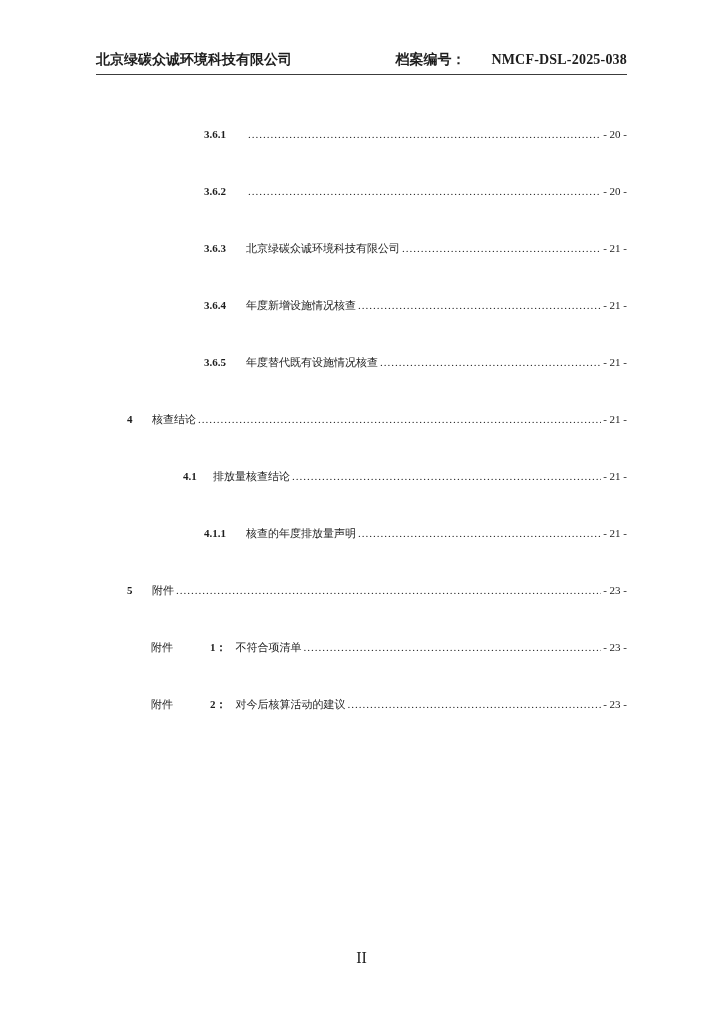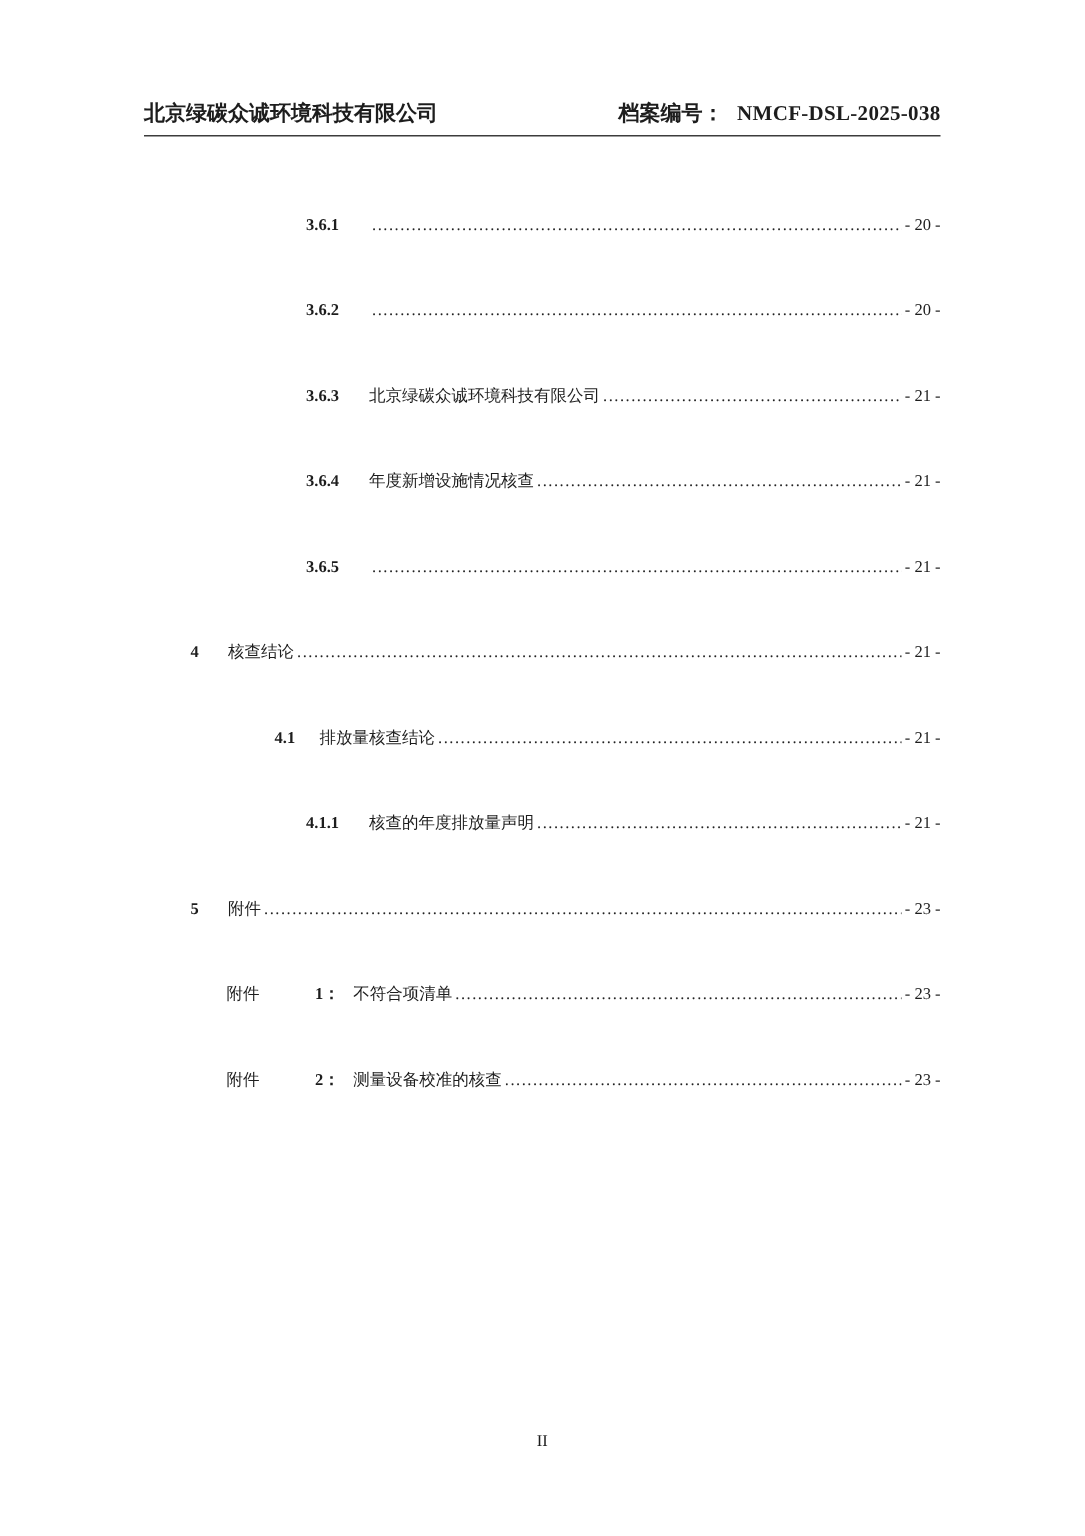--- a/index.html
+++ b/index.html
@@ -3,39 +3,39 @@
 <meta charset="utf-8">
 <style>
   html, body { margin: 0; padding: 0; background: #ffffff; }
   .page {
     position: relative;
     width: 723px;
     height: 1024px;
     margin: 0 auto;
     background: #ffffff;
     box-sizing: border-box;
-    padding: 16px 96px;
+    padding: 0 96px;
     font-family: "Liberation Serif", "DejaVu Serif", serif;
     color: #1d1d1d;
     overflow: hidden;
   }
   .page-header {
     padding-top: 51px;
     border-bottom: 1.5px solid #3c3c3c;
     padding-bottom: 5px;
   }
   .header-row {
     display: flex;
     justify-content: space-between;
     align-items: baseline;
     font-size: 14px;
     font-weight: bold;
   }
   .header-right { display: flex; align-items: baseline; }
-  .doc-number-label { margin-right: 9px; }
+  .doc-number-label { margin-right: 26px; }
   .doc-number-value { letter-spacing: 0.2px; }
 
   .toc { margin-top: 15px; }
   .toc-row {
     display: flex;
     align-items: baseline;
     font-size: 11px;
     line-height: 25px;
     cursor: default;
   }
@@ -62,21 +62,21 @@
     color: #222222;
   }
   .pageno { font-weight: normal; flex: 0 0 auto; white-space: pre; margin-top: 32px; }
 
   .page-footer {
     position: absolute;
     left: 0;
     right: 0;
     bottom: 57px;
     text-align: center;
-    font-size: 11px;
+    font-size: 16px;
     color: #1d1d1d;
   }
 </style>
 </head>
 <body>
 
 <div class="page">
 
   <header class="page-header">
     <div class="header-row">
@@ -112,20 +112,21 @@
 
     <div class="toc-row lv3">
       <span class="num">3.6.4</span>
       <span class="title">年度新增设施情况核查</span>
       <span class="leader"></span>
       <span class="pageno">- 21 -</span>
     </div>
 
     <div class="toc-row lv3">
       <span class="num">3.6.5</span>
+      <span class="title">年度替代既有设施情况核查</span>
       <span class="leader"></span>
       <span class="pageno">- 21 -</span>
     </div>
 
     <div class="toc-row lv1">
       <span class="num">4</span>
       <span class="title">核查结论</span>
       <span class="leader"></span>
       <span class="pageno">- 21 -</span>
     </div>
@@ -155,21 +156,21 @@
       <span class="att-prefix">附件</span>
       <span class="num">1：</span>
       <span class="title">不符合项清单</span>
       <span class="leader"></span>
       <span class="pageno">- 23 -</span>
     </div>
 
     <div class="toc-row lv2 att">
       <span class="att-prefix">附件</span>
       <span class="num">2：</span>
-      <span class="title">测量设备校准的核查</span>
+      <span class="title">对今后核算活动的建议</span>
       <span class="leader"></span>
       <span class="pageno">- 23 -</span>
     </div>
 
   </main>
 
   <footer class="page-footer">
     <span>II</span>
   </footer>
 

